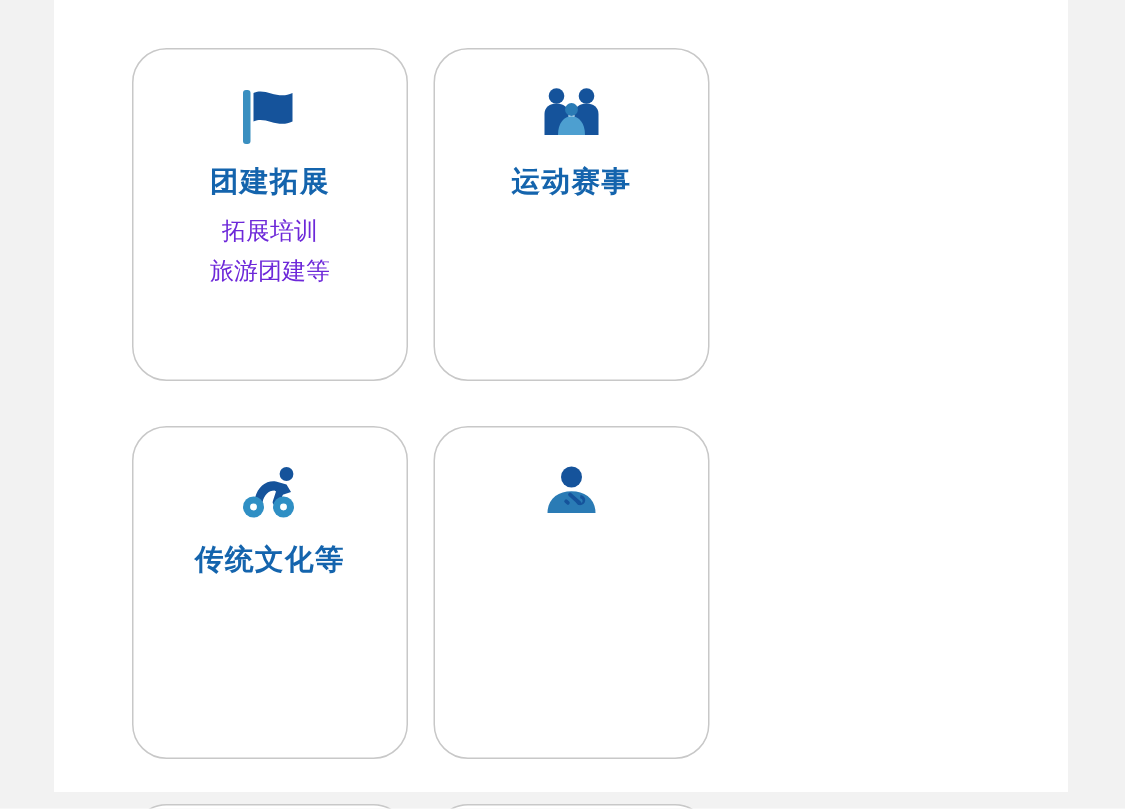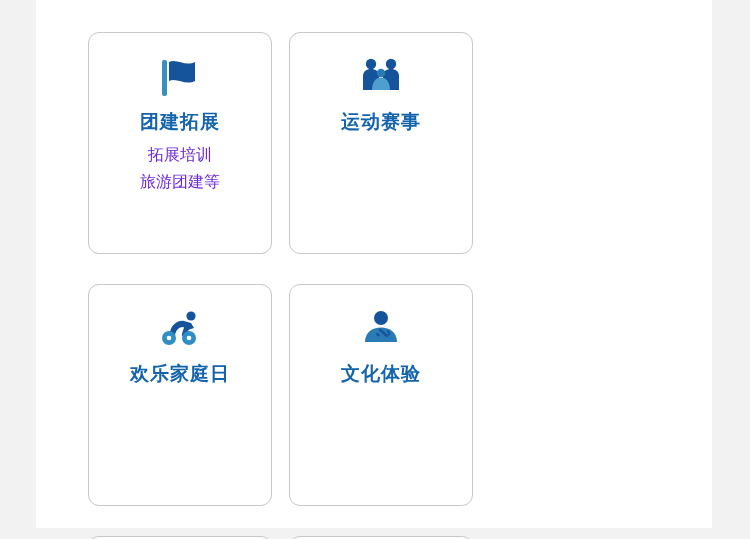--- a/index.html
+++ b/index.html
@@ -36,21 +36,21 @@
     display: flex;
     flex-wrap: wrap;
     gap: 30px 17px;
   }
   .card {
     box-sizing: border-box;
     width: 184px;
     height: 222px;
     background: #ffffff;
     border: 1px solid #c8c8c8;
-    border-radius: 11px;
+    border-radius: 23px;
     display: flex;
     flex-direction: column;
     align-items: center;
     padding-top: 20px;
   }
   .card-icon {
     width: 56px;
     height: 50px;
     display: flex;
     align-items: center;
@@ -115,36 +115,35 @@
           <svg width="46" height="44" viewBox="0 0 46 44">
             <circle cx="34" cy="8" r="4.6" fill="#15539b"></circle>
             <path d="M13 24 C15 16, 21 12, 27 13 L34 15 L37 20 L31 22 L26 19 C22 19, 19 22, 18 27 Z" fill="#15539b"></path>
             <rect x="26" y="17" width="5" height="12" rx="2.2" fill="#15539b" transform="rotate(18 28 23)"></rect>
             <circle cx="12" cy="30" r="7" fill="#2f8fc4"></circle>
             <circle cx="32" cy="30" r="7" fill="#2f8fc4"></circle>
             <circle cx="12" cy="30" r="2.3" fill="#ffffff"></circle>
             <circle cx="32" cy="30" r="2.3" fill="#ffffff"></circle>
           </svg>
         </div>
-        <div class="card-title">欢乐家庭日</div>
+        <div class="card-title">传统文化等</div>
       </div>
 
       <div class="card">
         <div class="card-icon">
           <svg width="46" height="44" viewBox="0 0 46 44">
             <circle cx="23" cy="10" r="7" fill="#15539b"></circle>
             <path d="M7 34 C7 24.5, 14 19.5, 23 19.5 C32 19.5, 39 24.5, 39 34 Z" fill="#2a7bb5"></path>
             <g fill="#15539b">
               <rect x="20" y="23" width="11" height="2.6" rx="1.3" transform="rotate(42 25 24)"></rect>
               <path d="M29 22 C32.5 22.5, 33.5 27, 30 28.5 C27.5 29.5, 25.5 27.5, 26.5 25.5 L28.5 26.3 C28.2 27.3, 29 27.8, 29.7 27.3 C31 26.4, 30.5 24.4, 28.7 24.1 Z"></path>
               <rect x="18" y="25.5" width="4" height="2.4" rx="1.1" transform="rotate(42 20 26.7)"></rect>
             </g>
           </svg>
         </div>
-        <div class="card-title">文化体验</div>
       </div>
 
       <div class="card">
         
         
         
       </div>
 
       <div class="card">
         

